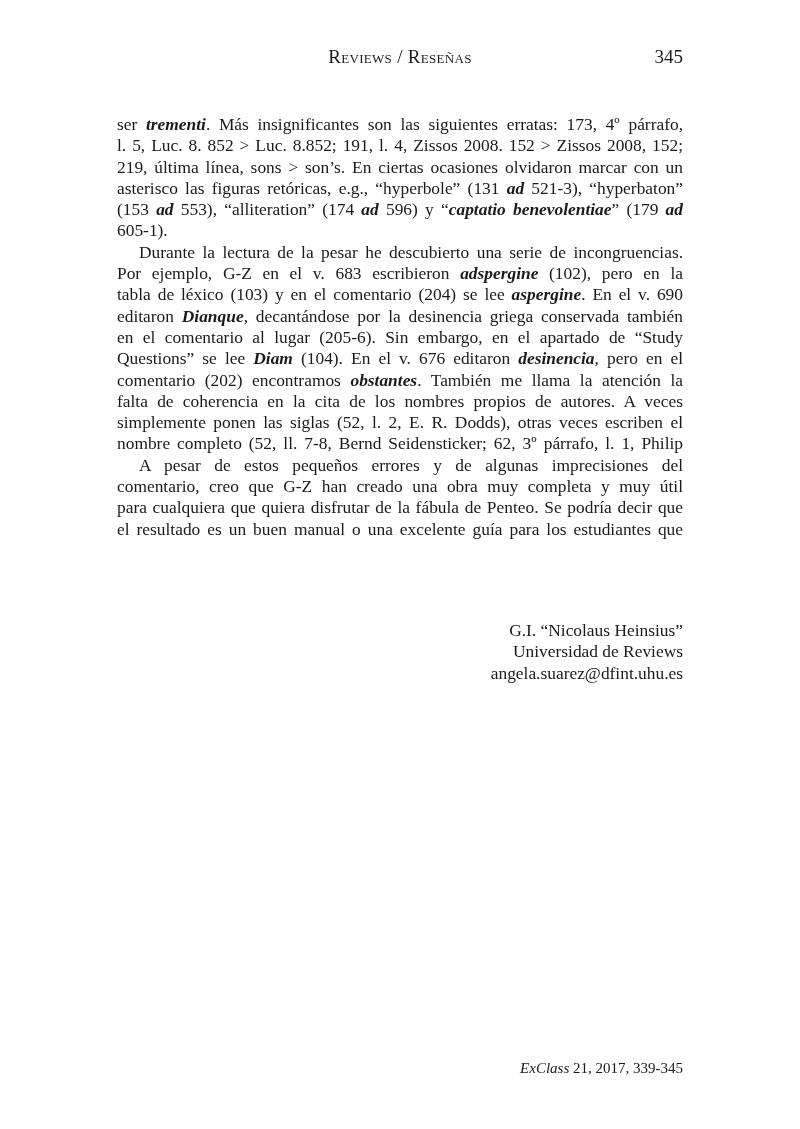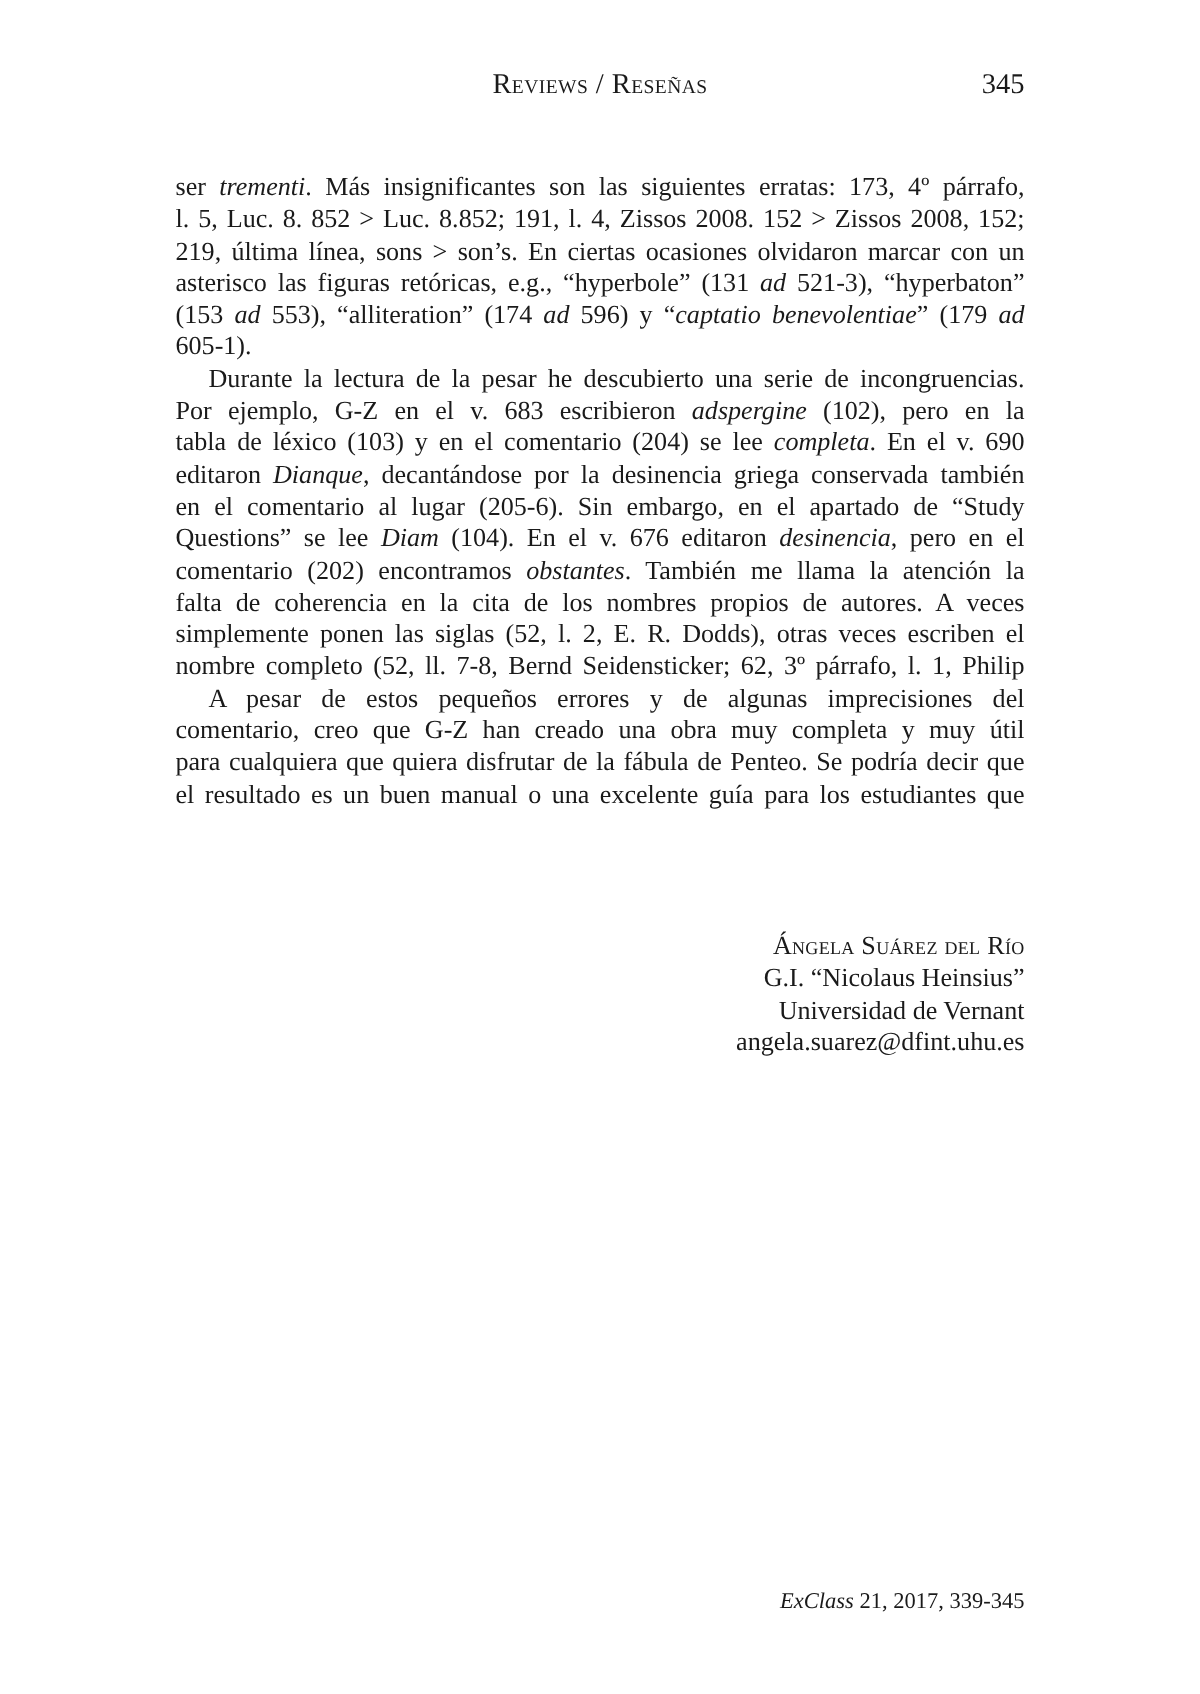--- a/index.html
+++ b/index.html
@@ -9,21 +9,21 @@
                   font-size: 19px; }
   .running-head .title { position: absolute; left: 0; width: 566px; text-align: center;
                          font-variant: small-caps; letter-spacing: 0.3px; }
   .running-head .pageno { position: absolute; right: 0; }
   .body-text { position: absolute; top: 114px; left: 117px; width: 566px;
                font-size: 17.4px; line-height: 21.3px; }
   .line { display: block; white-space: nowrap; text-align: justify; text-align-last: justify;
           height: 21.3px; overflow: visible; }
   .line.last { text-align-last: left; }
   .line.indent { padding-left: 22px; }
-  .body-text i { font-style: italic; }
+  .body-text i { font-style: italic; font-weight: bold; }
   .signature { position: absolute; top: 620px; right: 117px; text-align: right;
                font-size: 17.4px; line-height: 21.3px; }
   .signature .name { font-variant: small-caps; letter-spacing: 0.2px; }
   .footer { position: absolute; top: 1060px; right: 117px; font-size: 15px; }
   .footer i { font-style: italic; }
 </style>
 </head>
 <body>
 
 <div class="running-head">
@@ -36,39 +36,38 @@
       <span class="line">ser <i>trementi</i>. Más insignificantes son las siguientes erratas: 173, 4º párrafo,</span>
       <span class="line">l. 5, Luc. 8. 852 &gt; Luc. 8.852; 191, l. 4, Zissos 2008. 152 &gt; Zissos 2008, 152;</span>
       <span class="line">219, última línea, sons &gt; son’s. En ciertas ocasiones olvidaron marcar con un</span>
       <span class="line">asterisco las figuras retóricas, e.g., “hyperbole” (131 <i>ad</i> 521-3), “hyperbaton”</span>
       <span class="line">(153 <i>ad</i> 553), “alliteration” (174 <i>ad</i> 596) y “<i>captatio benevolentiae</i>” (179 <i>ad</i></span>
       <span class="line last">605-1).</span>
     </div>
     <div>
       <span class="line indent">Durante la lectura de la pesar he descubierto una serie de incongruencias.</span>
       <span class="line">Por ejemplo, G-Z en el v. 683 escribieron <i>adspergine</i> (102), pero en la</span>
-      <span class="line">tabla de léxico (103) y en el comentario (204) se lee <i>completa</i>. En el v. 690</span>
+      <span class="line">tabla de léxico (103) y en el comentario (204) se lee <i>aspergine</i>. En el v. 690</span>
       <span class="line">editaron <i>Dianque</i>, decantándose por la desinencia griega conservada también</span>
       <span class="line">en el comentario al lugar (205-6). Sin embargo, en el apartado de “Study</span>
       <span class="line">Questions” se lee <i>Diam</i> (104). En el v. 676 editaron <i>desinencia</i>, pero en el</span>
       <span class="line">comentario (202) encontramos <i>obstantes</i>. También me llama la atención la</span>
       <span class="line">falta de coherencia en la cita de los nombres propios de autores. A veces</span>
       <span class="line">simplemente ponen las siglas (52, l. 2, E. R. Dodds), otras veces escriben el</span>
       <span class="line">nombre completo (52, ll. 7-8, Bernd Seidensticker; 62, 3º párrafo, l. 1,  Philip</span>
     </div>
     <div>
       <span class="line indent">A pesar de estos pequeños errores y de algunas imprecisiones del</span>
       <span class="line">comentario, creo que G-Z han creado una obra muy completa y muy útil</span>
       <span class="line">para cualquiera que quiera disfrutar de la fábula de Penteo. Se podría decir que</span>
       <span class="line">el resultado es un buen manual o una excelente guía para los estudiantes que</span>
     </div>
   </div>
 
 <div class="signature">
-  <div class="name">Ángela Suárez del Río</div>
   <div>G.I. “Nicolaus Heinsius”</div>
-  <div>Universidad de Vernant</div>
+  <div>Universidad de Reviews</div>
   <div>angela.suarez@dfint.uhu.es</div>
 </div>
 
 <div class="footer">
   <i>ExClass</i><span> 21, 2017, 339-345</span>
 </div>
 
 </body></html>

